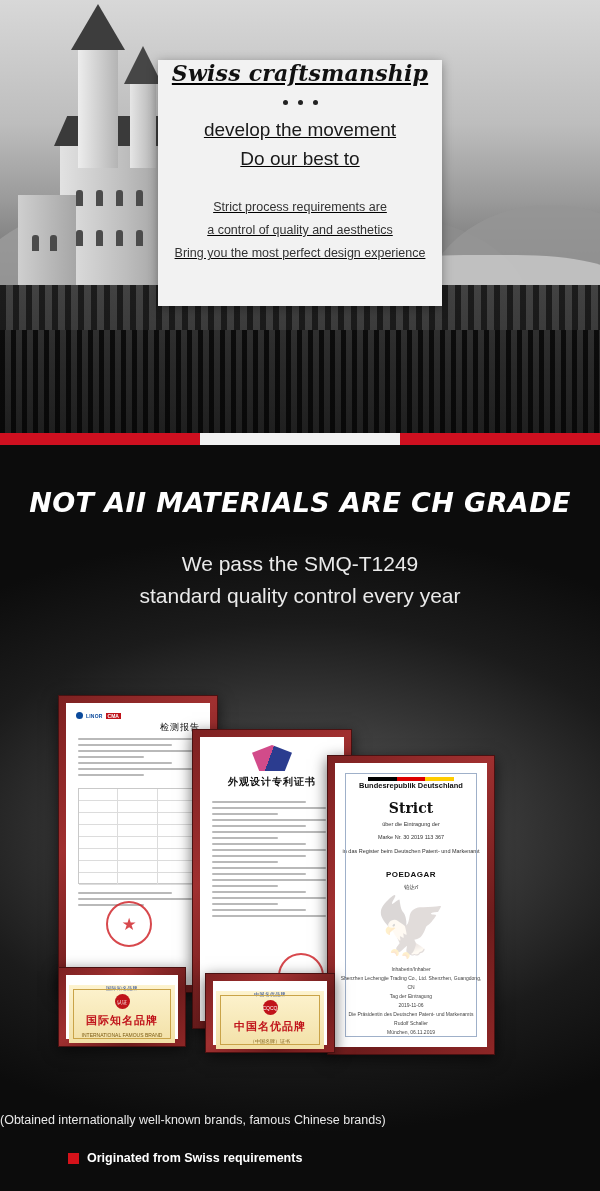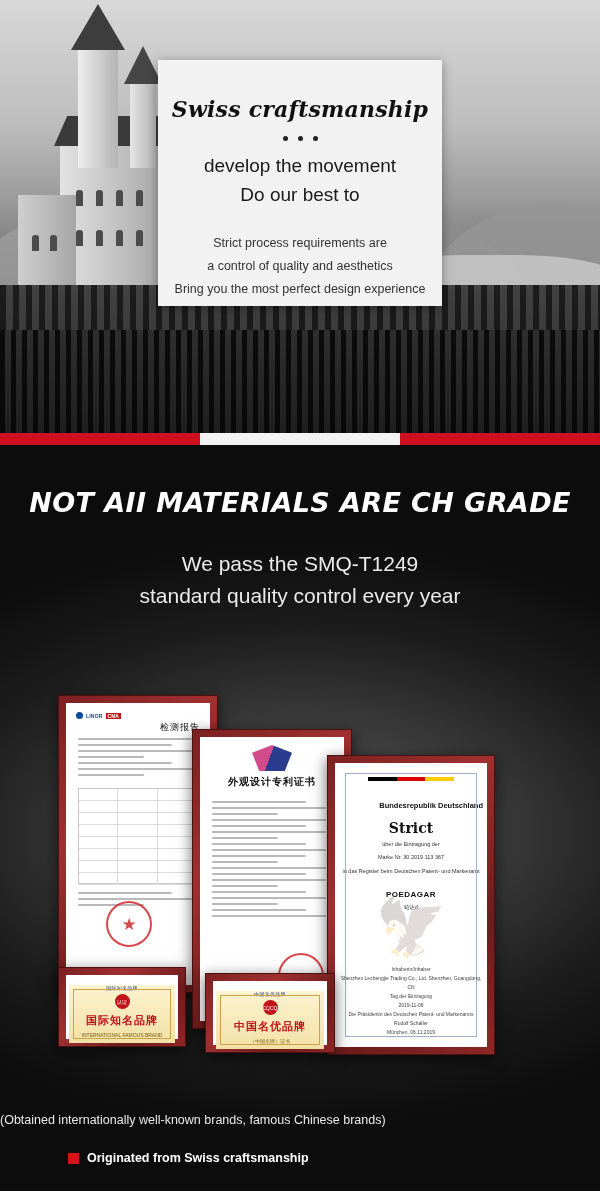--- a/index.html
+++ b/index.html
@@ -92,21 +92,21 @@
   
   .stripe { position:absolute; left:0; bottom:0; width:600px; height:12px; display:flex; }
   .stripe .seg { height:100%; }
 
   
   .card {
     position:absolute; left:158px; top:60px; width:284px; height:246px;
     background:#f2f2f2;
     box-shadow:0 2px 10px rgba(0,0,0,.35);
     text-align:center;
-    padding-top:36px;
+    text-decoration:underline;
   }
   .card .title {
     font-family:"DejaVu Serif", serif;
     font-style:italic;
     font-weight:bold;
     font-size:22px;
     color:#111;
     letter-spacing:.2px;
   }
   .card .dots {
@@ -195,21 +195,21 @@
   
   .c2-title { text-align:center; font-size:10px; font-weight:bold; color:#111; margin-top:4px; letter-spacing:1px; }
   .c2-emblem { width:40px; height:26px; margin:4px auto 2px; background:
       linear-gradient(110deg,#d24b8a 0 45%, #2b3c8f 45% 100%);
       clip-path:polygon(50% 0,100% 30%,82% 100%,18% 100%,0 30%); }
   .c2-sign { position:absolute; left:18px; bottom:22px; font-size:11px; color:#1a1a1a; font-family:"DejaVu Serif",serif;}
 
   
   .g-flag { display:flex; height:4px; width:86px; margin:10px auto 0; }
   .g-flag i { flex:1; }
-  .g-head { text-align:right; font-size:7.5px; font-weight:bold; color:#111; margin-top:20px; }
+  .g-head { text-align:center; font-size:7.5px; font-weight:bold; color:#111; margin-top:0; }
   .g-title { text-align:center; font-family:"DejaVu Serif",serif; font-size:14px; font-weight:bold; color:#111; margin-top:10px; }
   .g-sub { text-align:center; font-size:5.5px; color:#333; margin-top:4px; line-height:1.7; }
   .g-brand { text-align:center; font-size:8px; font-weight:bold; color:#111; margin-top:14px; letter-spacing:.5px; }
   .g-eagle {
     position:absolute; left:50%; top:58%; transform:translate(-50%,-50%);
     font-size:58px; color:rgba(30,100,55,.20); line-height:1;
   }
   .g-foot { position:absolute; left:0; right:0; bottom:6px; text-align:center; font-size:5px; color:#444; line-height:1.8; }
   .g-border { position:absolute; inset:6px; border:1px solid #9fb0c9; }
 
@@ -457,16 +457,16 @@
           </div>
         </div>
       </div>
 
     </div>
 
     <div class="caption">(Obtained internationally well-known brands, famous Chinese brands)</div>
 
     <div class="footer">
       <span class="sq"></span>
-      <span class="ftxt">Originated from Swiss craftsmanship</span>
+      <span class="ftxt">Originated from Swiss requirements</span>
     </div>
   </div>
 </div>
 
 </body></html>

